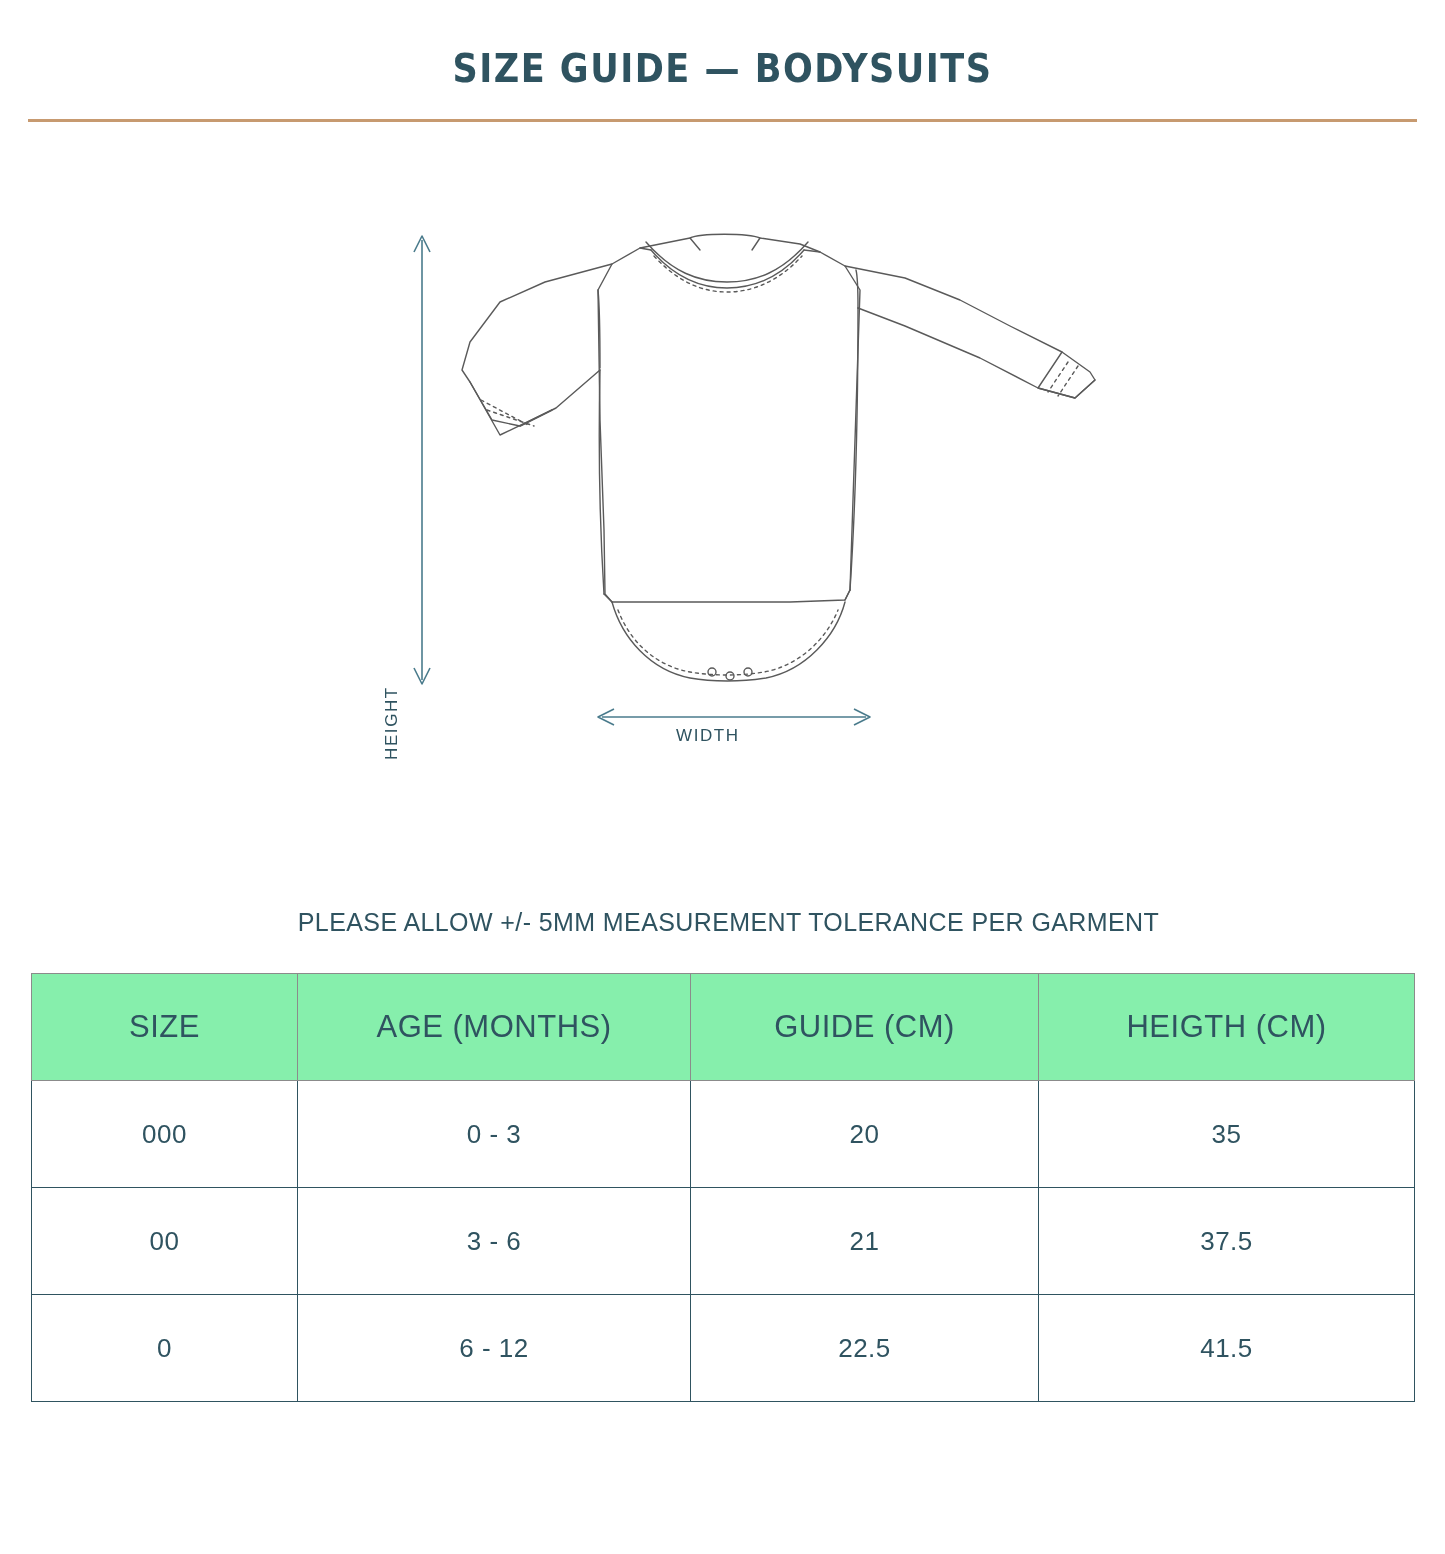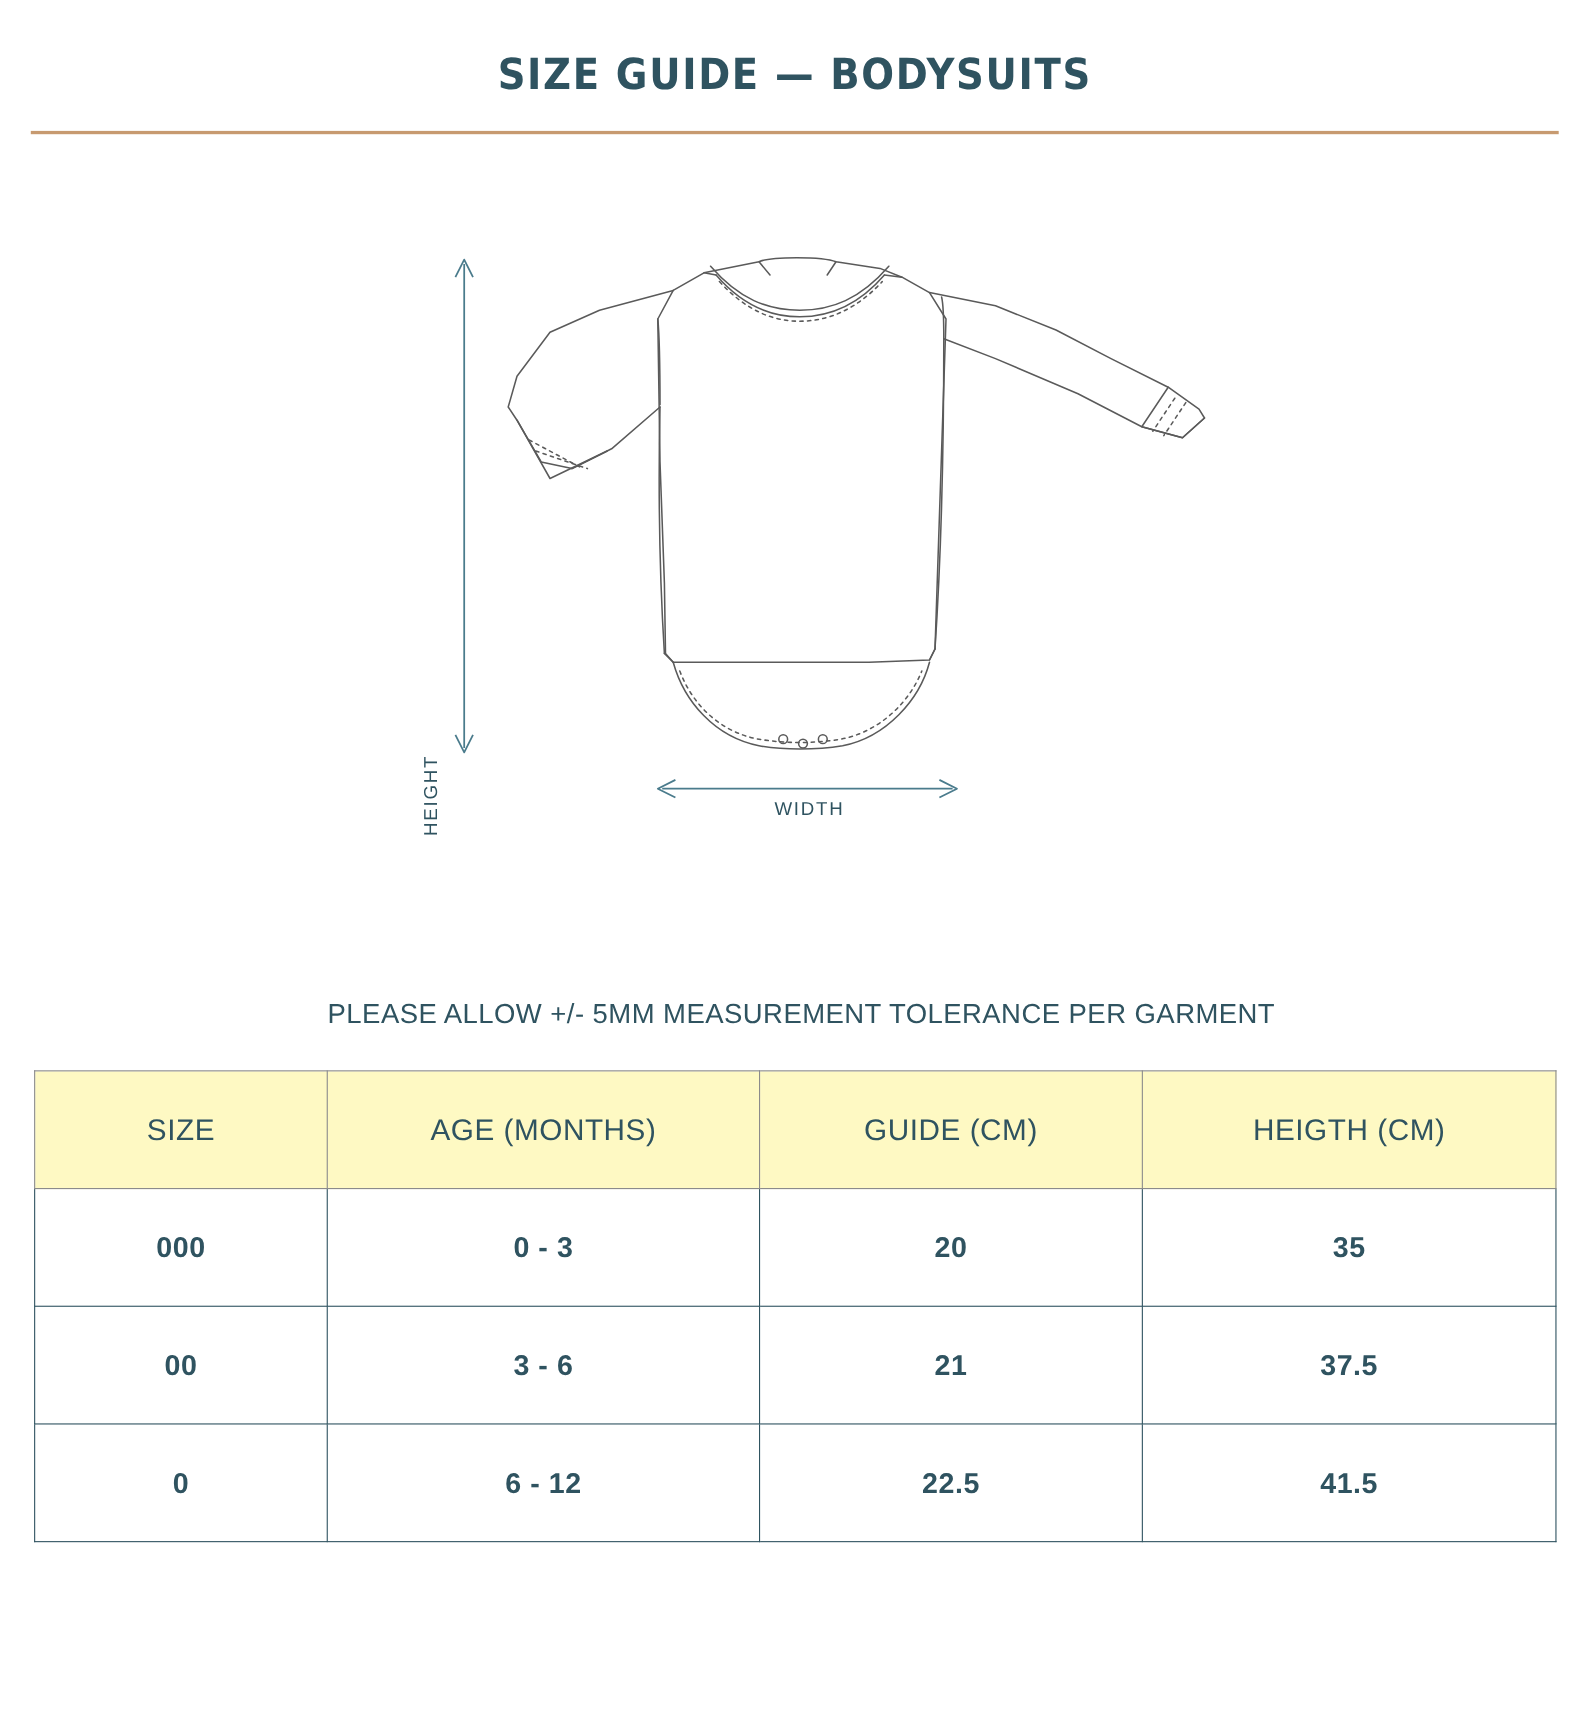--- a/index.html
+++ b/index.html
@@ -72,21 +72,21 @@
     font-family: "Liberation Sans", sans-serif;
   }
   .dim-label.height {
     left: 382px;
     top: 530px;
     transform: rotate(-90deg);
     transform-origin: left top;
     white-space: nowrap;
   }
   .dim-label.width {
-    left: 704px;
+    left: 676px;
     top: 496px;
     white-space: nowrap;
   }
 
   
   .tolerance {
     text-align: center;
     font-size: 25px;
     letter-spacing: 0.4px;
     color: #2f5360;
@@ -103,32 +103,32 @@
     width: 1383px;
     table-layout: fixed;
   }
   table.size-table th,
   table.size-table td {
     border: 1px solid #2f5360;
     text-align: center;
     color: #2f5360;
   }
   table.size-table th {
-    background: #fef9c3;
+    background: #86efac;
     font-weight: 400;
-    font-size: 27px;
+    font-size: 31px;
     letter-spacing: 0.5px;
     height: 104px;
     border-color: #8b8b8b;
   }
   table.size-table td {
     font-size: 26px;
     height: 104px;
     letter-spacing: 0.5px;
-    font-weight: 700;
+    font-weight: 400;
   }
   col.c1 { width: 266px; }
   col.c2 { width: 393px; }
   col.c3 { width: 348px; }
   col.c4 { width: 376px; }
 </style>
 </head>
 <body>
 
 <div class="page">

